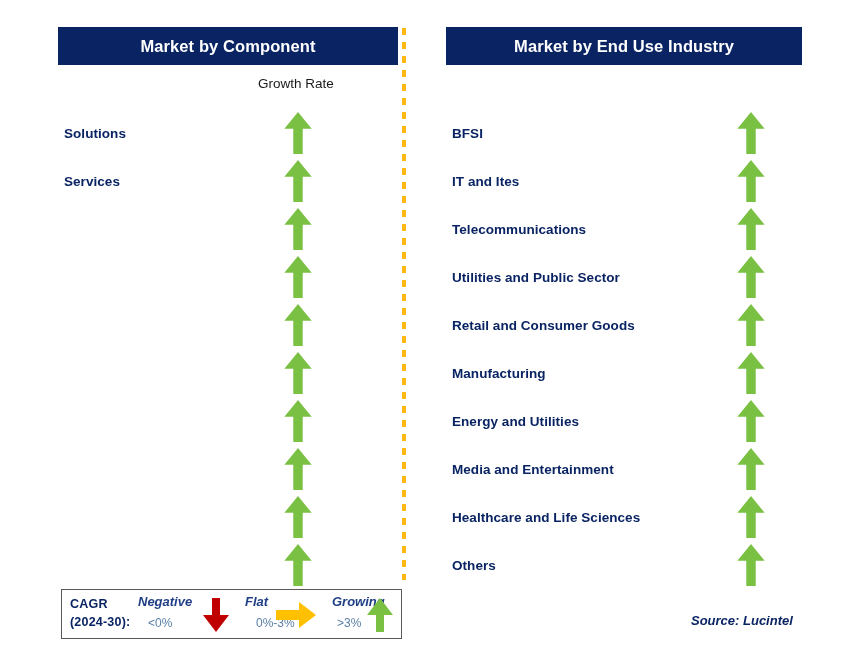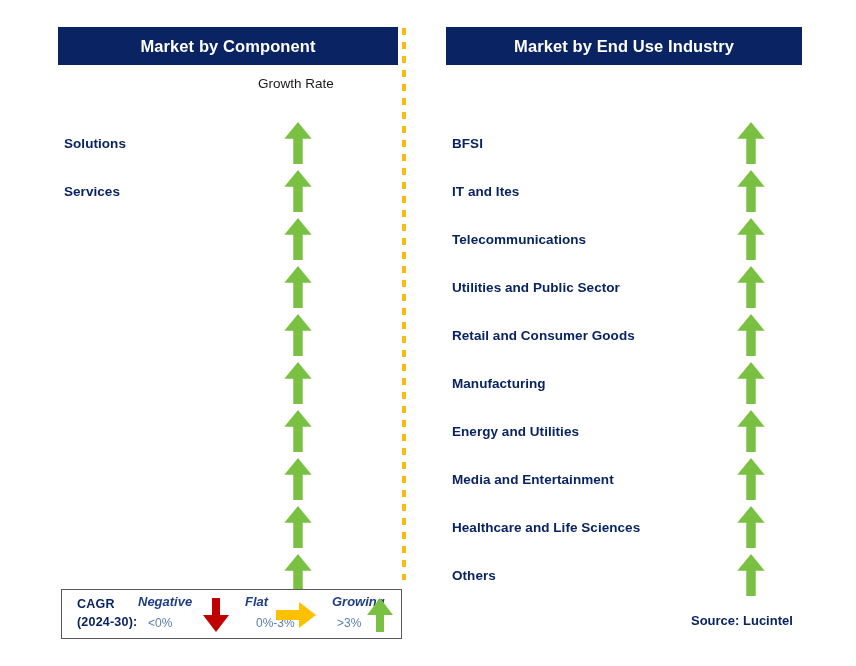--- a/index.html
+++ b/index.html
@@ -47,21 +47,21 @@
     font-size: 13.5px;
     font-weight: normal;
     color: #1a1a1a;
     white-space: nowrap;
   }
   #growth-rate-left  { left: 200px; }
 
   
   .rows {
     position: absolute;
-    top: 119px;
+    top: 109px;
     left: 0;
     width: 100%;
   }
   .row {
     position: relative;
     height: 48px;
   }
   .row-label {
     position: absolute;
     left: 6px;
@@ -114,21 +114,20 @@
   }
   .legend-cagr {
     position: absolute;
     left: 8px;
     top: 5px;
     font-size: 12.5px;
     font-weight: bold;
     color: #0A2463;
     line-height: 18px;
     letter-spacing: 0.2px;
-    margin-left: 7px;
   }
   .legend-title {
     position: absolute;
     top: 4px;
     font-size: 13px;
     font-style: italic;
     font-weight: bold;
     color: #1F3E85;
     white-space: nowrap;
   }
@@ -160,20 +159,21 @@
 
   
   #source-note {
     position: absolute;
     left: 691px;
     top: 613px;
     font-size: 13px;
     font-weight: bold;
     color: #0A2463;
     white-space: nowrap;
+    font-style: italic;
   }
 </style>
 </head>
 <body>
 
 <div class="panel" id="panel-left">
   <div class="panel-header">Market by Component</div>
   <div class="growth-rate-label" id="growth-rate-left">Growth Rate</div>
   <div class="rows" id="rows-left">
       <div class="row">

